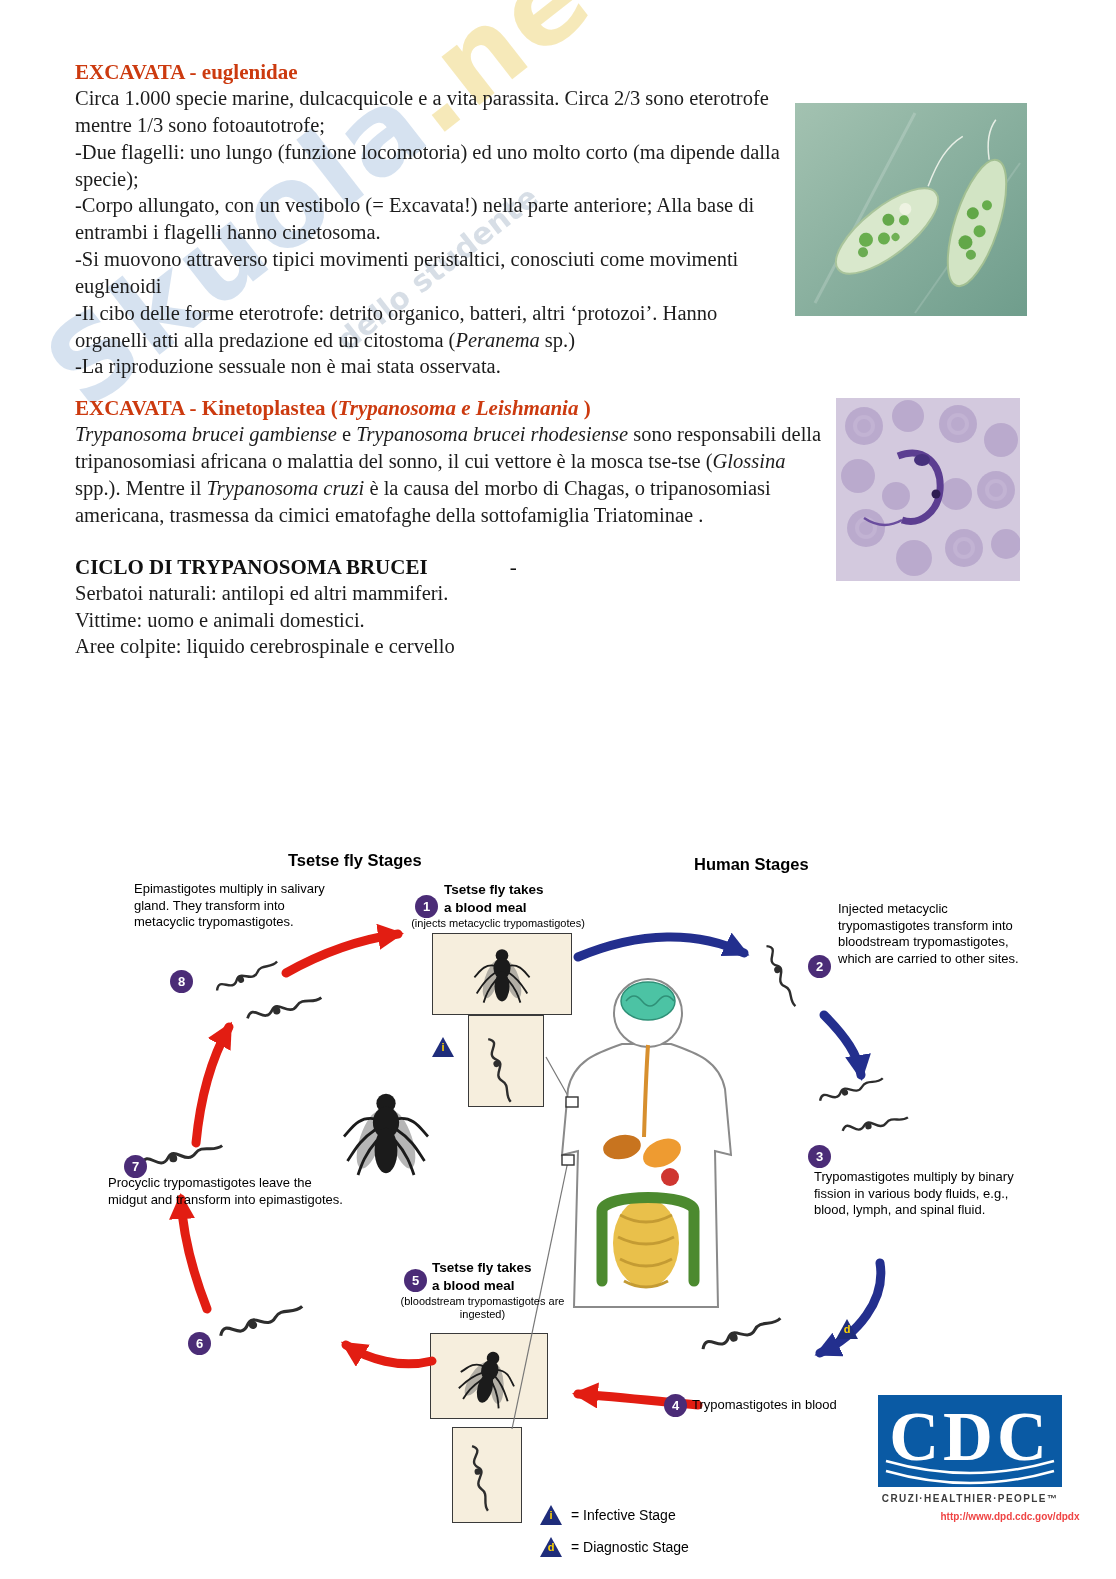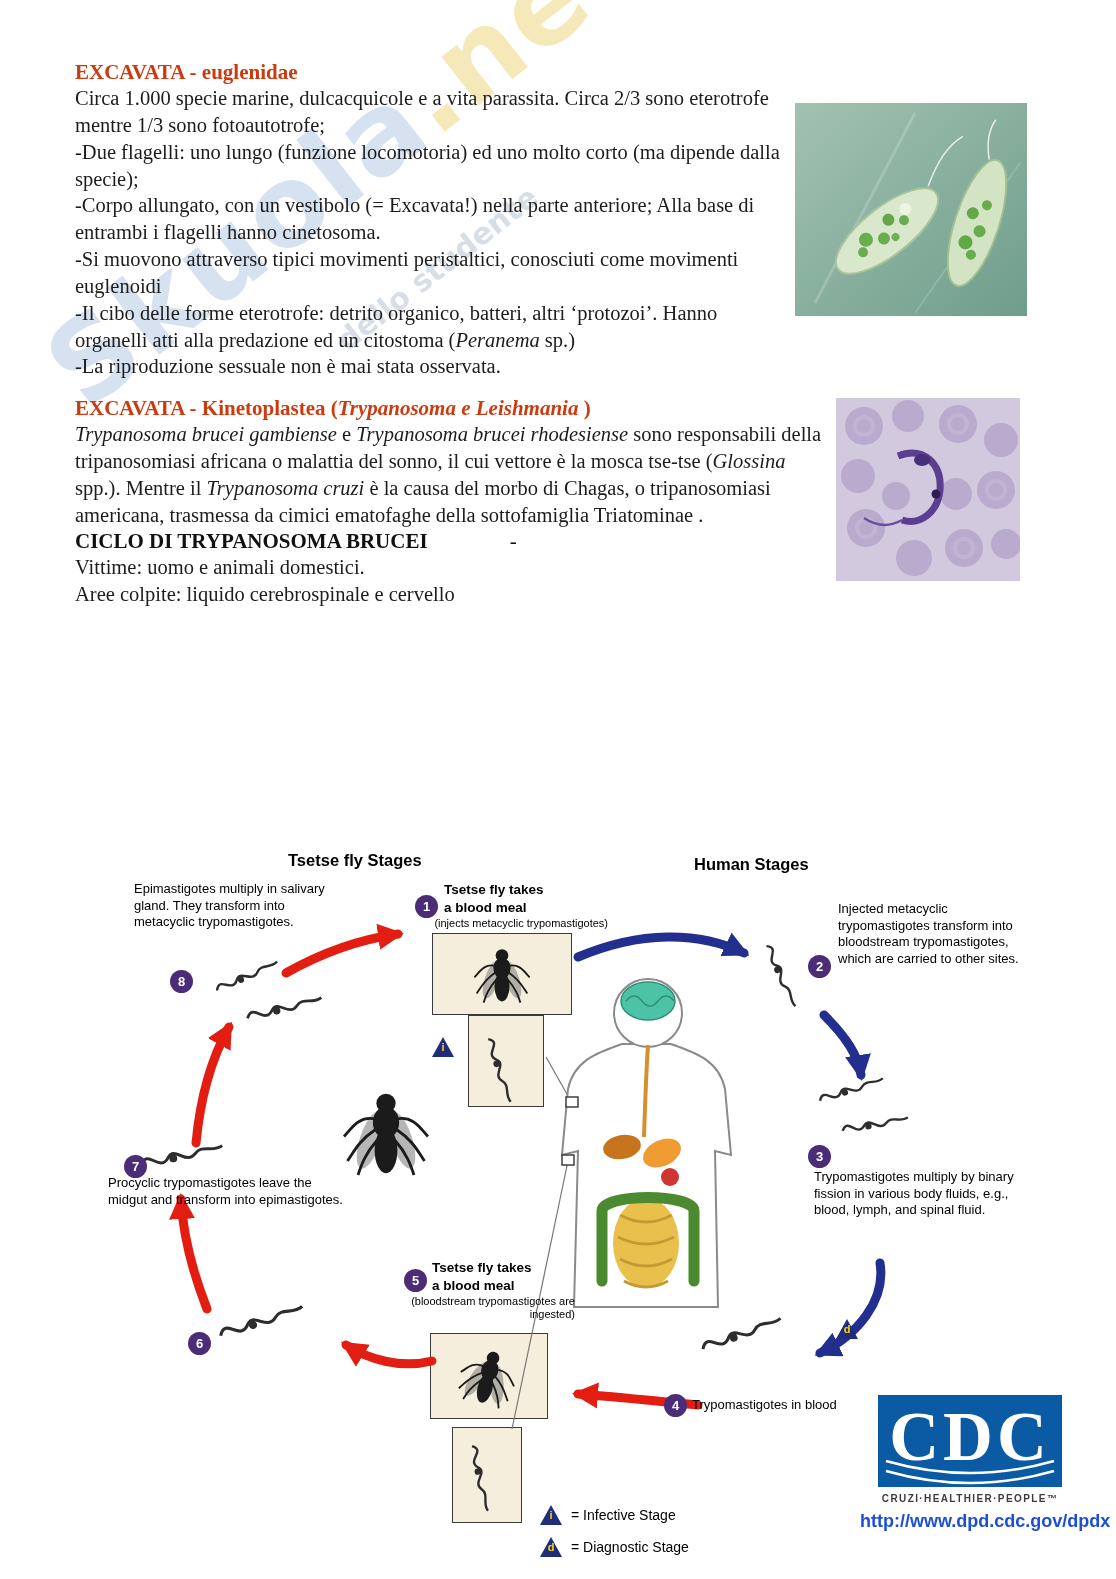--- a/index.html
+++ b/index.html
@@ -17,55 +17,55 @@
           color:rgba(150,168,190,0.38);z-index:0;white-space:nowrap;}
 
   
   .content{position:absolute;left:75px;top:60px;width:975px;z-index:2;}
   .title-red{color:#cc3a0f;font-weight:bold;font-size:21px;margin:0;}
   .title-black{color:#111;font-weight:bold;font-size:21px;margin:0;}
   .para{font-size:20.5px;line-height:1.31;}
   .w1{width:718px;}
   .w2{width:750px;}
   .gap16{margin-top:16px;}
-  .gap26{}
+  .gap26{margin-top:26px;}
   .gap28{margin-top:28px;}
   .dash{margin-left:82px;font-weight:normal;}
 
   
   .photo{position:absolute;z-index:2;display:block;}
 
   
   .diagram{position:absolute;left:0;top:845px;width:1116px;height:734px;z-index:2;
            font-family:"Liberation Sans",sans-serif;color:#000;}
   .overlay{position:absolute;left:0;top:0;z-index:2;}
   .bx{position:absolute;background:#f6eedd;border:1.5px solid #3a3a3a;z-index:1;box-sizing:border-box;}
   .badge{position:absolute;width:23px;height:23px;border-radius:50%;background:#4b2c77;color:#fff;
          font-family:"Liberation Sans",sans-serif;font-weight:bold;font-size:13px;
          display:flex;align-items:center;justify-content:center;z-index:3;}
   .dtitle{position:absolute;font-weight:bold;font-size:16.5px;z-index:3;}
   .dtext{position:absolute;font-size:13px;line-height:1.28;z-index:3;}
   .dbold{font-weight:bold;font-size:13.5px;line-height:1.3;}
-  .dsub{font-size:11px;line-height:1.2;text-align:right;}
+  .dsub{font-size:11px;line-height:1.2;text-align:center;}
   .tri{position:absolute;width:22px;height:20px;z-index:4;}
   .tri svg{position:absolute;left:0;top:0;}
   .tri span{position:absolute;left:0;right:0;top:5px;text-align:center;
             font-size:11px;font-weight:bold;color:#ffd400;line-height:1;}
   .legend-row{position:absolute;display:flex;align-items:center;gap:9px;z-index:3;}
   .legend-row .ltri{position:relative;width:22px;height:20px;flex:0 0 auto;}
   .legend-row .ltri span{position:absolute;left:0;right:0;top:5px;text-align:center;
             font-size:11px;font-weight:bold;color:#ffd400;line-height:1;}
   .legend-label{font-size:14px;}
   .cdc-box{position:absolute;left:878px;top:550px;width:184px;height:92px;background:#0a5aa4;z-index:3;}
   .cdc-letters{position:absolute;left:0;right:0;top:8px;text-align:center;color:#fff;
                font-family:"Liberation Serif",serif;font-weight:bold;font-size:69px;letter-spacing:4px;line-height:1;}
   .cdc-tag{position:absolute;left:872px;top:648px;width:196px;text-align:center;z-index:3;
            font-size:10px;font-weight:bold;letter-spacing:1.4px;color:#3c3c3c;}
-  .cdc-url{position:absolute;left:860px;top:666px;width:200px;text-align:center;z-index:3;
-           font-size:18px;font-weight:bold;color:#1d4ed8;}
+  .cdc-url{position:absolute;left:910px;top:666px;width:200px;text-align:center;z-index:3;
+           font-size:10px;font-weight:bold;color:#ef4444;}
 </style>
 </head>
 <body>
 
 <div class="page">
 
   <div class="wm-main"><span class="wm-a">Skuola</span><span class="wm-b">.net</span></div>
   <div class="wm-sub">dello studente</div>
 
   <svg class="photo" style="left:795px;top:103px;" width="232" height="213" viewBox="0 0 232 213">
@@ -142,20 +142,21 @@
       <div class="para w1"><span>-La riproduzione sessuale non è mai stata osservata.</span></div>
     </div>
 
     <div class="gap16">
       <div class="title-red"><span>EXCAVATA - Kinetoplastea (</span><span style="font-style: italic;">Trypanosoma e Leishmania </span><span>)</span></div>
       <div class="para w2"><span style="font-style: italic;">Trypanosoma brucei gambiense</span><span> e </span><span style="font-style: italic;">Trypanosoma brucei rhodesiense</span><span> sono responsabili della tripanosomiasi africana o malattia del sonno, il cui vettore è la mosca tse-tse (</span><span style="font-style: italic;">Glossina</span><span> spp.). Mentre il </span><span style="font-style: italic;">Trypanosoma cruzi</span><span> è la causa del morbo di Chagas, o tripanosomiasi americana, trasmessa da cimici ematofaghe della sottofamiglia Triatominae .</span></div>
     </div>
 
     <div class="gap26">
       <div class="title-black"><span>CICLO DI TRYPANOSOMA BRUCEI</span><span class="dash">-</span></div>
+      <div class="para">Serbatoi naturali: antilopi ed altri mammiferi.</div>
       <div class="para">Vittime: uomo e animali domestici.</div>
       <div class="para">Aree colpite: liquido cerebrospinale e cervello</div>
     </div>
 
   </div>
 
   <div class="diagram">
 
     <div class="bx" style="left:432px;top:88px;width:140px;height:82px;"></div>
     <div class="bx" style="left:468px;top:170px;width:76px;height:92px;"></div>

